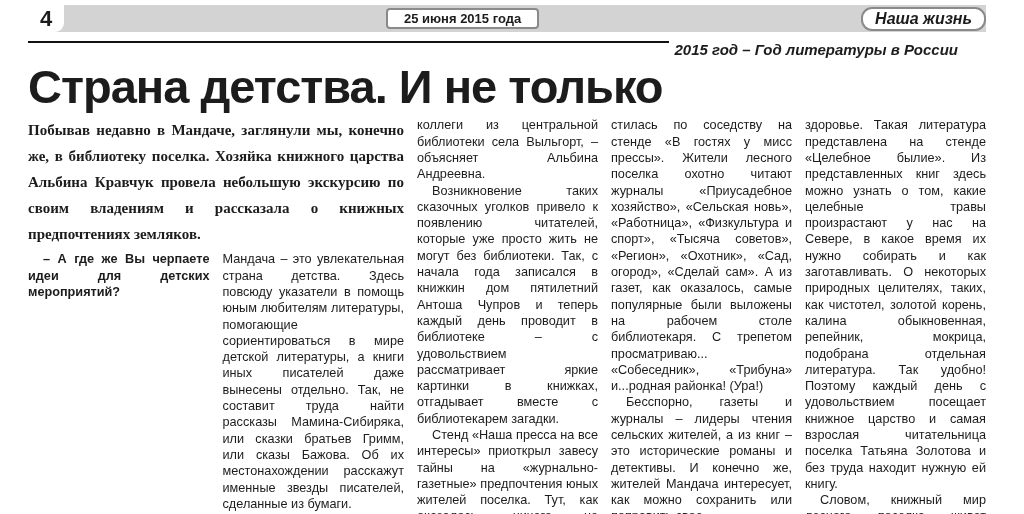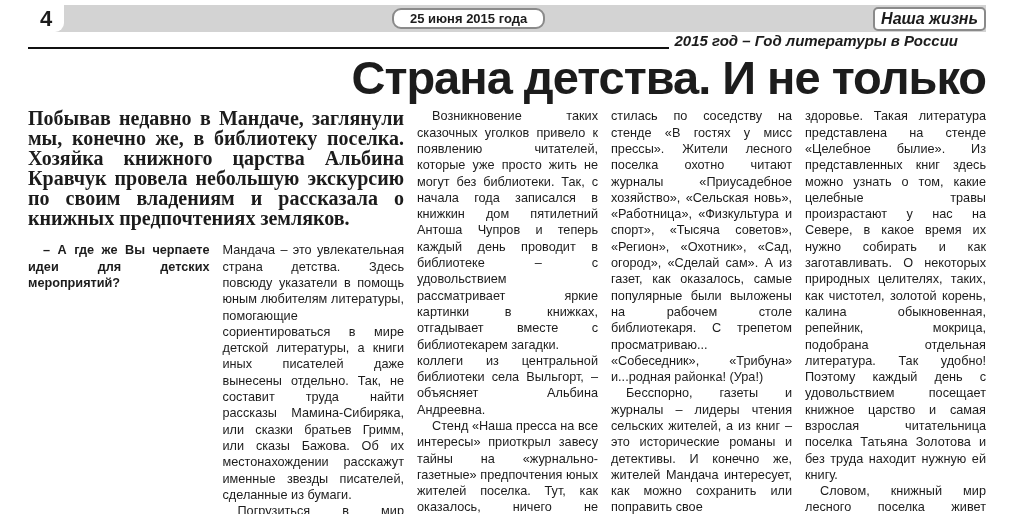--- a/index.html
+++ b/index.html
@@ -2,32 +2,32 @@
 <html><head>
 <meta charset="utf-8">
 <style>
   html,body{margin:0;padding:0;background:#fff;}
   body{width:1024px;height:514px;overflow:hidden;font-family:"Liberation Sans",sans-serif;color:#1c1c1c;}
   .page{padding:0 38px 0 28px;}
   
   .topbar{margin-top:5px;height:27px;background:#d3d3d3;display:flex;align-items:center;position:relative;}
   .pagenum{background:#fff;border-radius:0 0 9px 0;min-width:36px;height:27px;display:flex;align-items:center;justify-content:center;font-weight:bold;font-size:22px;}
   .spacer{flex:1;}
-  .datebox{background:#fff;border:2px solid #8a8a8a;border-radius:9px;padding:1px 16px;font-weight:bold;font-size:13px;}
-  .brandbox{background:#fff;border:2px solid #8a8a8a;border-radius:5px;padding:1px 6px;font-weight:bold;font-style:italic;font-size:16px;}
+  .datebox{background:#fff;border:2px solid #8a8a8a;border-radius:4px;padding:1px 16px;font-weight:bold;font-size:13px;}
+  .brandbox{background:#fff;border:2px solid #8a8a8a;border-radius:11px;padding:1px 12px;font-weight:bold;font-style:italic;font-size:16px;}
   
-  .sloganrow{display:flex;align-items:flex-end;margin-right:28px;}
+  .sloganrow{display:flex;align-items:flex-start;margin-top:9px;margin-right:28px;}
   .rule{flex:1;border-top:2px solid #111;}
   .slogan{font-weight:bold;font-style:italic;font-size:15px;padding-left:6px;white-space:nowrap;}
   
-  h1.headline{margin:4px 0 6px 0;text-align:right;font-size:47px;font-weight:bold;letter-spacing:-1px;line-height:1.05;}
+  h1.headline{margin:4px 0 6px 0;text-align:left;font-size:47px;font-weight:bold;letter-spacing:-1px;line-height:1.05;}
   
   .body{display:flex;gap:13px;}
   .leftblock{width:376px;flex:0 0 376px;display:flex;flex-direction:column;}
-  .lede{font-family:"Liberation Serif",serif;font-weight:bold;font-size:20px;line-height:20px;text-align:justify;margin-bottom:14px;}
+  .lede{font-family:"Liberation Serif",serif;font-weight:bold;font-size:15px;line-height:26px;text-align:justify;margin-bottom:4px;}
   .twocol{display:flex;gap:13px;flex:1;}
   .col{flex:1;min-width:0;}
   .para{margin:0;font-size:12.7px;line-height:16.3px;text-align:justify;}
   .para.ind{text-indent:15px;}
   .para .b{font-weight:bold;}
 </style>
 </head>
 <body>
 
 <div class="page">
@@ -54,22 +54,22 @@
         <div class="col">
             <p class="para ind"><span class="b">– А где же Вы черпаете идеи для детских мероприятий?</span></p>
           </div>
         <div class="col">
             <p class="para"><span>Мандача – это увлекательная страна детства. Здесь повсюду указатели в помощь юным любителям литературы, помогающие сориентироваться в мире детской литературы, а книги иных писателей даже вынесены отдельно. Так, не составит труда найти рассказы Мамина-Сибиряка, или сказки братьев Гримм, или сказы Бажова. Об их местонахождении расскажут именные звезды писателей, сделанные из бумаги.</span></p>
             <p class="para ind"><span>Погрузиться в мир литературных произведений можно в уютно оформленных библиотечных уголках.</span></p>
           </div>
       </div>
     </div>
     <div class="col">
+        <p class="para"><span>коллеги из центральной библиотеки села Выльгорт, – объясняет Альбина Андреевна.</span></p>
         <p class="para ind"><span>Возникновение таких сказочных уголков привело к появлению читателей, которые уже просто жить не могут без библиотеки. Так, с начала года записался в книжкин дом пятилетний Антоша Чупров и теперь каждый день проводит в библиотеке – с удовольствием рассматривает яркие картинки в книжках, отгадывает вместе с библиотекарем загадки.</span></p>
-        <p class="para"><span>коллеги из центральной библиотеки села Выльгорт, – объясняет Альбина Андреевна.</span></p>
         <p class="para ind"><span>Стенд «Наша пресса на все интересы» приоткрыл завесу тайны на «журнально-газетные» предпочтения юных жителей поселка. Тут, как оказалось, ничего не изменилось еще со времен моего детства. И по-прежнему у ребятишек большим спросом пользуются журналы «Веселые картинки», «Мурзилка» и даже «Юный натуралист».</span></p>
       </div>
     <div class="col">
         <p class="para"><span>стилась по соседству на стенде «В гостях у мисс прессы». Жители лесного поселка охотно читают журналы «Приусадебное хозяйство», «Сельская новь», «Работница», «Физкультура и спорт», «Тысяча советов», «Регион», «Охотник», «Сад, огород», «Сделай сам». А из газет, как оказалось, самые популярные были выложены на рабочем столе библиотекаря. С трепетом просматриваю... «Собеседник», «Трибуна» и...родная районка! (Ура!)</span></p>
         <p class="para ind"><span>Бесспорно, газеты и журналы – лидеры чтения сельских жителей, а из книг – это исторические романы и детективы. И конечно же, жителей Мандача интересует, как можно сохранить или поправить свое</span></p>
       </div>
     <div class="col">
         <p class="para"><span>здоровье. Такая литература представлена на стенде «Целебное былие». Из представленных книг здесь можно узнать  о том, какие целебные травы произрастают у нас на Севере, в какое время их нужно собирать и как заготавливать. О некоторых природных целителях, таких, как чистотел, золотой корень, калина обыкновенная, репейник, мокрица, подобрана отдельная литература. Так удобно! Поэтому каждый день с удовольствием посещает книжное царство и самая взрослая читательница поселка Татьяна Золотова и без труда находит нужную ей книгу.</span></p>
         <p class="para ind"><span>Словом,  книжный мир лесного поселка живет активно и интересно, и книжное, печатное слово остается для жителей глубинки главным источником  информации.</span></p>
       </div>

